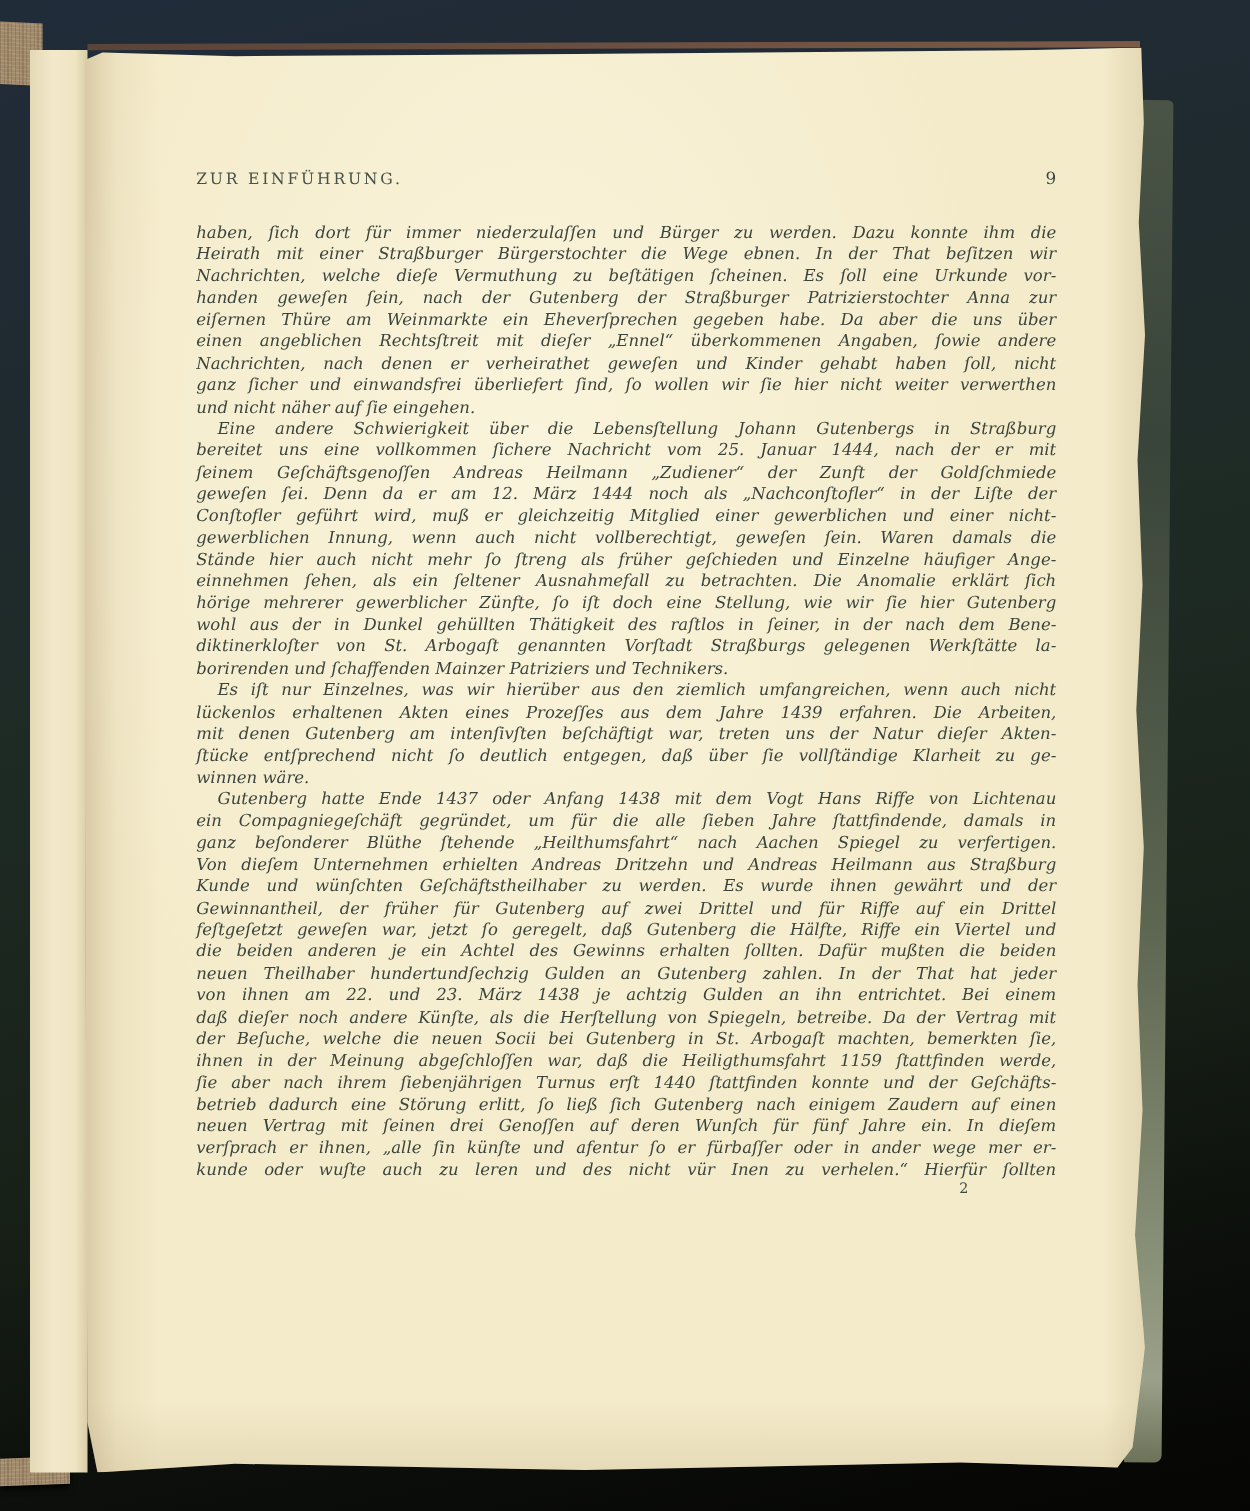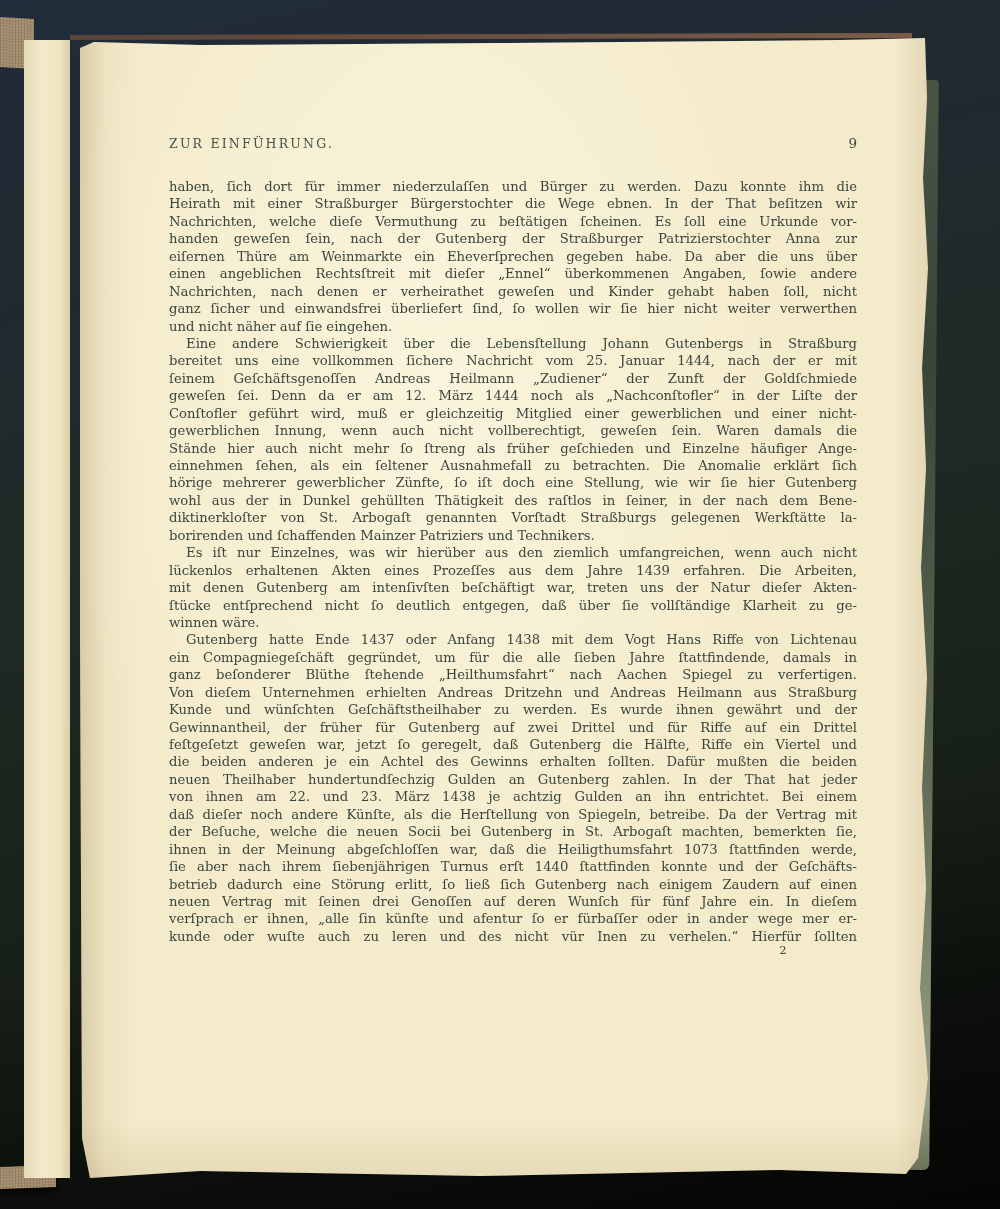--- a/index.html
+++ b/index.html
@@ -19,21 +19,21 @@
     position:absolute;left:904px;top:80px;width:30px;height:1090px;z-index:1;
     transform:rotate(.5deg);
     background:linear-gradient(180deg,#4a5446 0%,#39443a 25%,#5c6550 60%,#8b927a 86%,#9aa089 94%,#6c7258 100%);
     border-radius:0 4px 6px 0;
   }
   .left-strip{
     position:absolute;left:24px;top:40px;width:46px;height:1138px;z-index:1;
     background:linear-gradient(90deg,#e4d9b6 0%,#f2e9ca 40%,#efe5c2 78%,#d9cda8 100%);
   }
   .page{
-    position:absolute;left:80px;top:38px;width:848px;height:1140px;z-index:2;
+    position:absolute;left:68px;top:38px;width:848px;height:1140px;z-index:2;
     background:#f4ebca;
     background-image:
       radial-gradient(ellipse at 42% 30%,rgba(255,252,235,.55) 0%,rgba(255,252,235,0) 55%),
       linear-gradient(90deg,rgba(150,120,75,.28) 0%,rgba(150,120,75,.07) 3%,rgba(150,120,75,0) 7%),
       linear-gradient(270deg,rgba(160,135,90,.20) 0%,rgba(160,135,90,0) 4%),
       linear-gradient(0deg,rgba(155,130,85,.16) 0%,rgba(155,130,85,0) 5%);
     clip-path:polygon(
       0 10px,14px 4px,120px 7px,420px 5px,760px 2px,845px 0,
       847px 60px,843px 140px,848px 230px,842px 330px,846px 430px,841px 530px,
       847px 640px,842px 750px,846px 850px,840px 950px,848px 1040px,838px 1120px,
@@ -44,21 +44,21 @@
   .header-row{
     position:absolute;left:89px;top:97px;width:688px;
     display:flex;justify-content:space-between;align-items:baseline;
   }
   .running-title{
     font-size:12.5px;letter-spacing:2.2px;color:#46514a;
   }
   .folio{font-size:13.5px;color:#3c463f;}
   .body-text{
     position:absolute;left:89px;top:140px;width:688px;
-    font-size:13.2px;line-height:17.45px;color:#3a443d;
+    font-size:13.2px;line-height:17.45px;color:#3a443d;font-style:italic;
   }
   .line{
     text-align:justify;text-align-last:justify;
     height:17.45px;overflow:visible;white-space:normal;
   }
   .line.last{text-align-last:left;}
   .line.indent{text-indent:17px;}
   .signature-mark{
     position:absolute;left:688px;top:905px;width:30px;
     font-size:11.5px;color:#3f4942;text-align:center;
@@ -123,21 +123,21 @@
         <div class="line">ganz beſonderer Blüthe ſtehende „Heilthumsfahrt“ nach Aachen Spiegel zu verfertigen.</div>
         <div class="line">Von dieſem Unternehmen erhielten Andreas Dritzehn und Andreas Heilmann aus Straßburg</div>
         <div class="line">Kunde und wünſchten Geſchäftstheilhaber zu werden.  Es wurde ihnen gewährt und der</div>
         <div class="line">Gewinnantheil, der früher für Gutenberg auf zwei Drittel und für Riffe auf ein Drittel</div>
         <div class="line">feſtgeſetzt geweſen war, jetzt ſo geregelt, daß Gutenberg die Hälfte, Riffe ein Viertel und</div>
         <div class="line">die beiden anderen je ein Achtel des Gewinns erhalten ſollten.  Dafür mußten die beiden</div>
         <div class="line">neuen Theilhaber hundertundſechzig Gulden an Gutenberg zahlen.  In der That hat jeder</div>
         <div class="line">von ihnen am 22. und 23. März 1438 je achtzig Gulden an ihn entrichtet.  Bei einem</div>
         <div class="line">daß dieſer noch andere Künſte, als die Herſtellung von Spiegeln, betreibe. Da der Vertrag mit</div>
         <div class="line">der Beſuche, welche die neuen Socii bei Gutenberg in St. Arbogaſt machten, bemerkten ſie,</div>
-        <div class="line">ihnen in der Meinung abgeſchloſſen war, daß die Heiligthumsfahrt 1073 ſtattfinden werde,</div>
+        <div class="line">ihnen in der Meinung abgeſchloſſen war, daß die Heiligthumsfahrt 1159 ſtattfinden werde,</div>
         <div class="line">ſie aber nach ihrem ſiebenjährigen Turnus erſt 1440 ſtattfinden konnte und der Geſchäfts-</div>
         <div class="line">betrieb dadurch eine Störung erlitt, ſo ließ ſich Gutenberg nach einigem Zaudern auf einen</div>
         <div class="line">neuen Vertrag mit ſeinen drei Genoſſen auf deren Wunſch für fünf Jahre ein.  In dieſem</div>
         <div class="line">verſprach er ihnen, „alle ſin künſte und afentur ſo er fürbaſſer oder in ander wege mer er-</div>
         <div class="line">kunde oder wuſte auch zu leren und des nicht vür Inen zu verhelen.“  Hierfür ſollten</div>
       </div>
     </div>
 
   <div class="signature-mark">2</div>
 </div>

